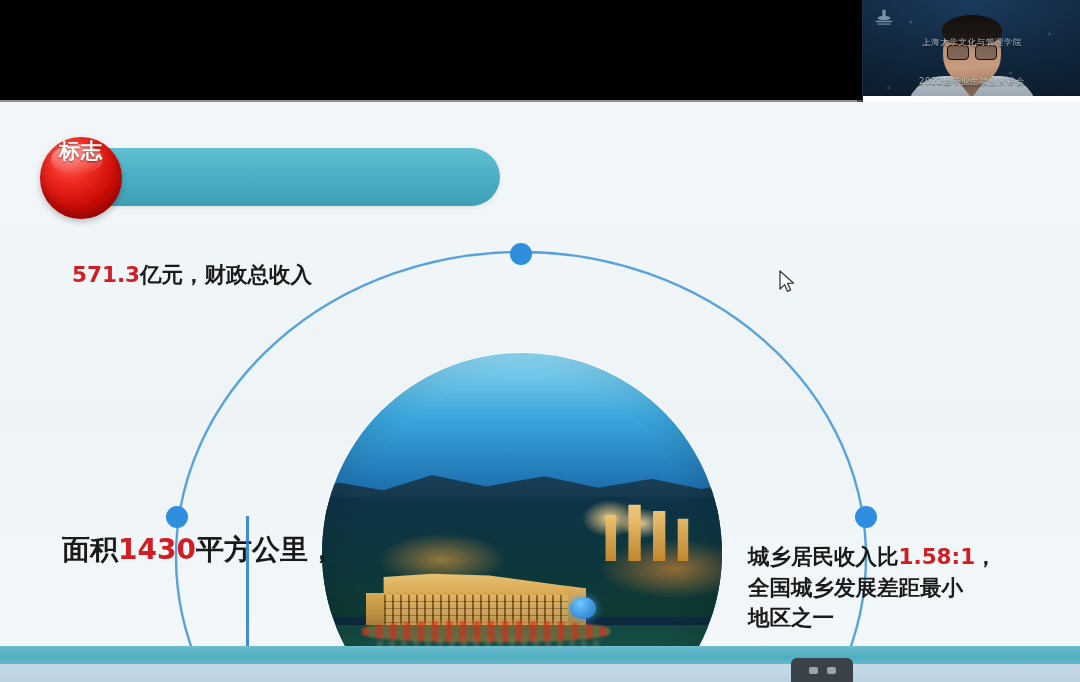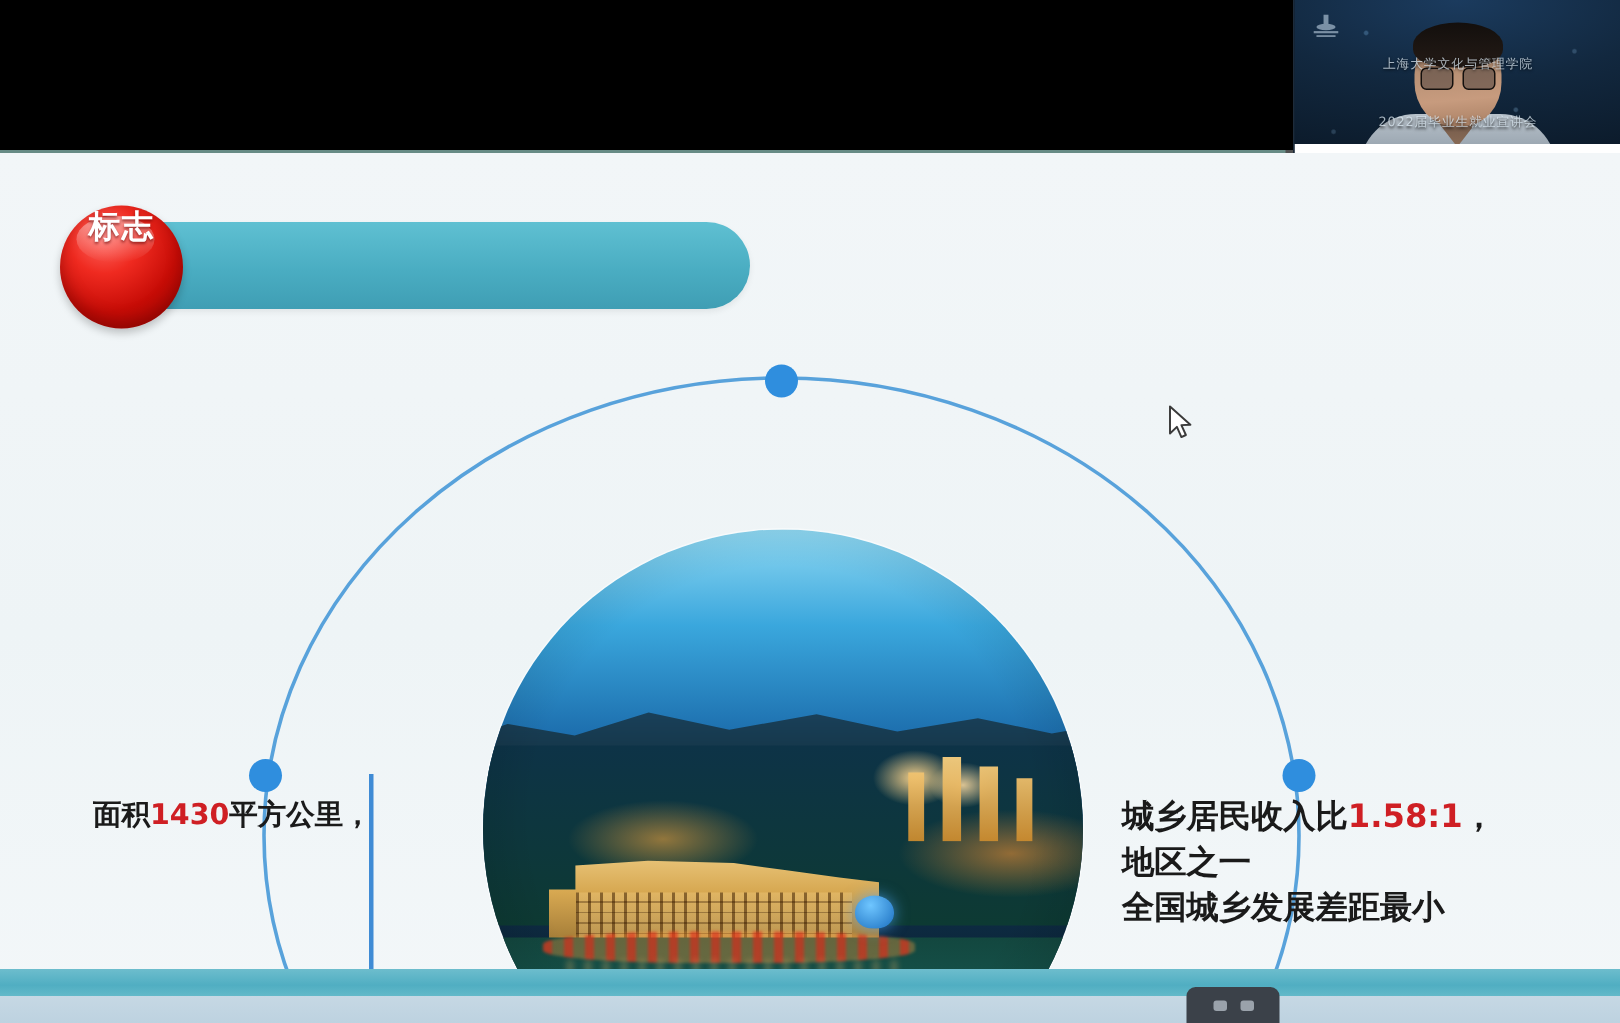--- a/index.html
+++ b/index.html
@@ -2,21 +2,21 @@
 <html><head>
 <meta charset="utf-8">
 <style>
   * { margin:0; padding:0; box-sizing:border-box; }
   html, body {
     width:1080px; height:682px;
     background:#000;
     font-family:"DejaVu Sans", "Liberation Sans", sans-serif;
     overflow:hidden;
   }
-  #stage { position:relative; width:857px; height:682px; background:#5eead4; }
+  #stage { position:relative; width:857px; height:682px; background:#ffffff; }
 
   
   .letterbox-top {
     position:absolute; left:0; top:0; width:1080px; height:100px;
     background:#000;
   }
   .letterbox-rule {
     position:absolute; left:0; top:100px; width:1080px; height:2px;
     background:#6b6b6b; opacity:.75;
   }
@@ -208,22 +208,22 @@
   .photo-vignette {
     position:absolute; inset:0; border-radius:50%;
     background:radial-gradient(circle at 50% 48%, rgba(0,0,0,0) 58%, rgba(0,0,0,.28) 100%);
   }
 
   
   .stat-block { position:absolute; color:#1a1a1a; font-weight:700; line-height:1.42; }
   .stat-block .ln { white-space:nowrap; }
   .num { color:#cf1f24; }
   .stat-tl { left:72px; top:158px;  font-size:21.5px; }
-  .stat-bl { left:62px; top:428px;  font-size:19px; }
-  .stat-br { left:748px; top:428px; font-size:21.5px; }
+  .stat-bl { left:62px; top:428px;  font-size:28px; }
+  .stat-br { left:748px; top:440px; font-size:21.5px; }
 
   
   .band-teal {
     position:absolute; left:0; bottom:18px; width:1080px; height:18px;
     background:linear-gradient(180deg,#6dbdcd 0%,#50aec2 60%,#63b9c9 100%);
   }
   .band-light {
     position:absolute; left:0; bottom:0; width:1080px; height:18px;
     background:linear-gradient(180deg,#c6d8e4 0%,#bdd2e0 100%);
   }
@@ -301,34 +301,37 @@
       <div class="photo-trees"></div>
       <div class="photo-vignette"></div>
     </div>
 
     <div class="title-pill"></div>
     <div class="title-badge">
       <span class="title-badge-text">标志</span>
     </div>
 
     <div class="stat-block stat-tl">
+      <div class="ln">
+        <span class="num">571.3</span><span>亿元，财政总收入</span>
+      </div>
     </div>
 
     <div class="stat-block stat-bl">
       <div class="ln">
         <span>面积</span><span class="num">1430</span><span>平方公里，</span>
       </div>
     </div>
 
     <div class="stat-block stat-br">
       <div class="ln">
         <span>城乡居民收入比</span><span class="num">1.58:1</span><span>，</span>
       </div>
+      <div class="ln">全国城乡发展差距最小</div>
       <div class="ln">地区之一</div>
-      <div class="ln">全国城乡发展差距最小</div>
     </div>
 
     <div class="band-accent-l"></div>
 
     <div class="band-teal"></div>
     <div class="band-light"></div>
   </div>
 
   <div class="bottom-control">
     <span class="bc-dot"></span>

